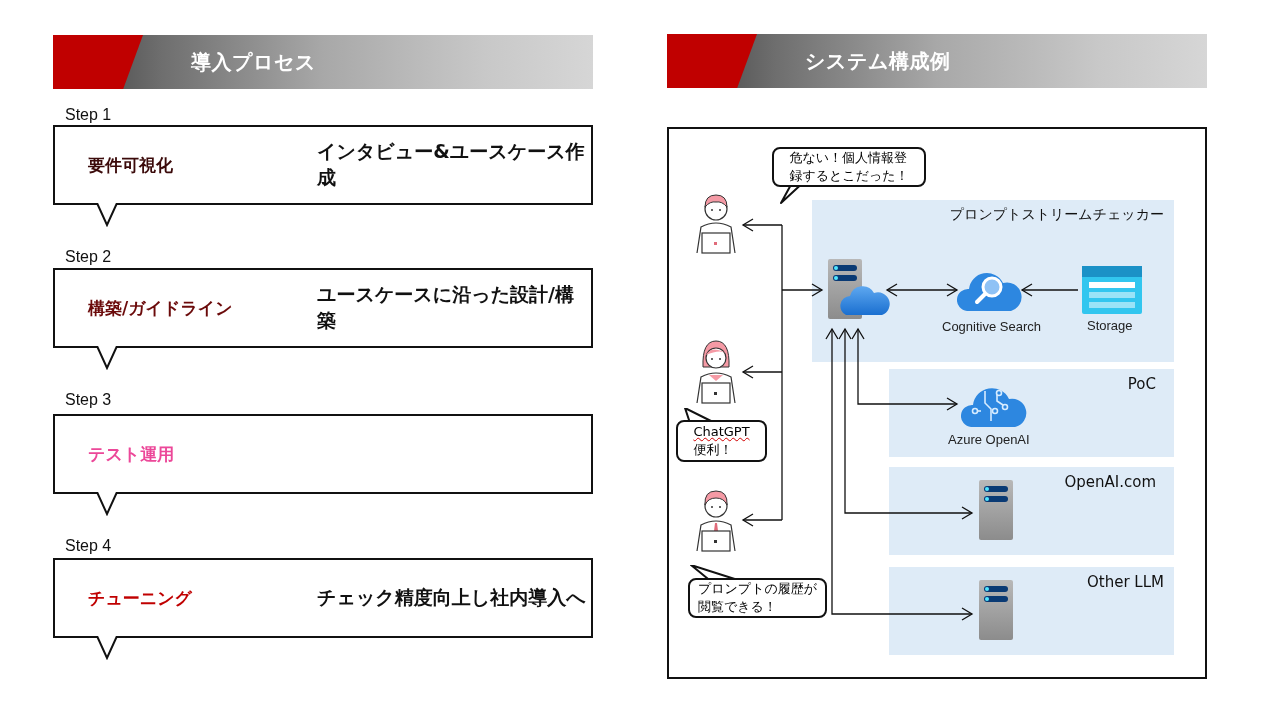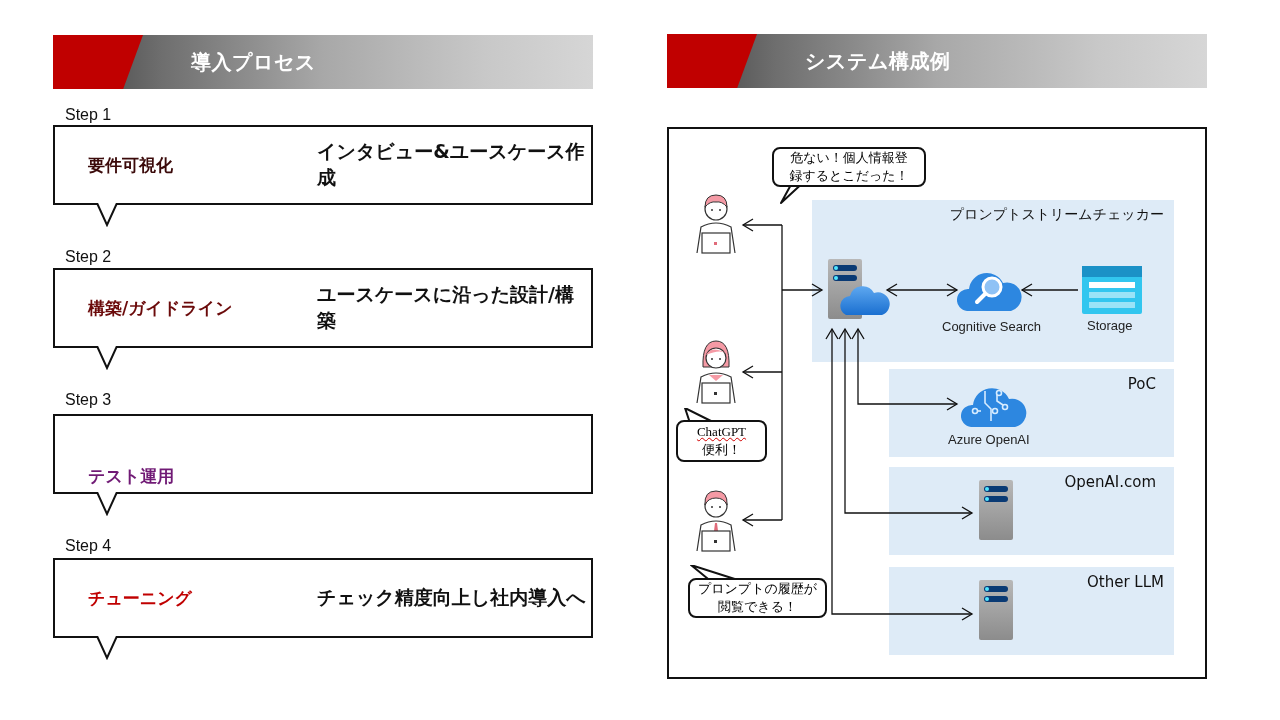--- a/index.html
+++ b/index.html
@@ -17,21 +17,21 @@
   .step-label { position: absolute; left: 65px; font-size: 16px; color: #111; font-family: "Liberation Sans", sans-serif; }
   .step-box { position: absolute; left: 53px; width: 540px; height: 80px; border: 2px solid #111; background: #fff; }
   .step-box .name { position: absolute; left: 33px; top: 0; height: 100%; display: flex; align-items: center; font-weight: bold; font-size: 17px; }
   .step-box .desc { position: absolute; left: 262px; top: 0; height: 100%; display: flex; align-items: center; font-weight: bold; font-size: 19px; color: #111; }
   .step-tail { position: absolute; left: 96px; width: 22px; height: 24px; }
 
   .diagram { position: absolute; left: 667px; top: 127px; width: 540px; height: 552px; border: 2px solid #111; background: #fff; }
   .zone { position: absolute; background: #deebf7; }
   .zone .zlabel { position: absolute; right: 10px; top: 6px; font-size: 15px; color: #111; }
   .icon-label { position: absolute; font-size: 13px; color: #222; font-family: "Liberation Sans", sans-serif; white-space: nowrap; }
-  .bubble { position: absolute; border: 2px solid #111; border-radius: 8px; background: #fff; font-size: 13px; line-height: 18px; text-align: center; display: flex; align-items: center; justify-content: center; font-family: Liberation Serif, serif; }
+  .bubble { position: absolute; border: 2px solid #111; border-radius: 8px; background: #fff; font-size: 13px; line-height: 18px; text-align: left; display: flex; align-items: center; justify-content: center; }
   .bubble span { display: block; }
   .abs { position: absolute; }
   .wavy { text-decoration: underline wavy #d00000; text-decoration-thickness: 1px; }
 </style>
 </head>
 <body>
 
 <div class="section-header" style="left:53px; top:35px; width:540px;">
   <div class="bg"></div>
   <div class="red"></div>
@@ -51,21 +51,21 @@
 <div class="step-box" style="top:268px;">
   <div class="name" style="color:#6b0a0a;">構築/ガイドライン</div>
   <div class="desc">ユースケースに沿った設計/構築</div>
 </div>
 <svg class="step-tail" style="top:346px;" viewBox="0 0 22 24">
   <polyline points="1,0 11,22 21,0" fill="#fff" stroke="#111" stroke-width="2"></polyline>
 </svg>
 
 <div class="step-label" style="top:391px;">Step 3</div>
 <div class="step-box" style="top:414px;">
-  <div class="name" style="color:#701a75;margin-top:22px;">テスト運用</div>
+  <div class="name" style="color:#ec4899;">テスト運用</div>
 </div>
 <svg class="step-tail" style="top:492px;" viewBox="0 0 22 24">
   <polyline points="1,0 11,22 21,0" fill="#fff" stroke="#111" stroke-width="2"></polyline>
 </svg>
 
 <div class="step-label" style="top:537px;">Step 4</div>
 <div class="step-box" style="top:558px;">
   <div class="name" style="color:#c00000;">チューニング</div>
   <div class="desc">チェック精度向上し社内導入へ</div>
 </div>

